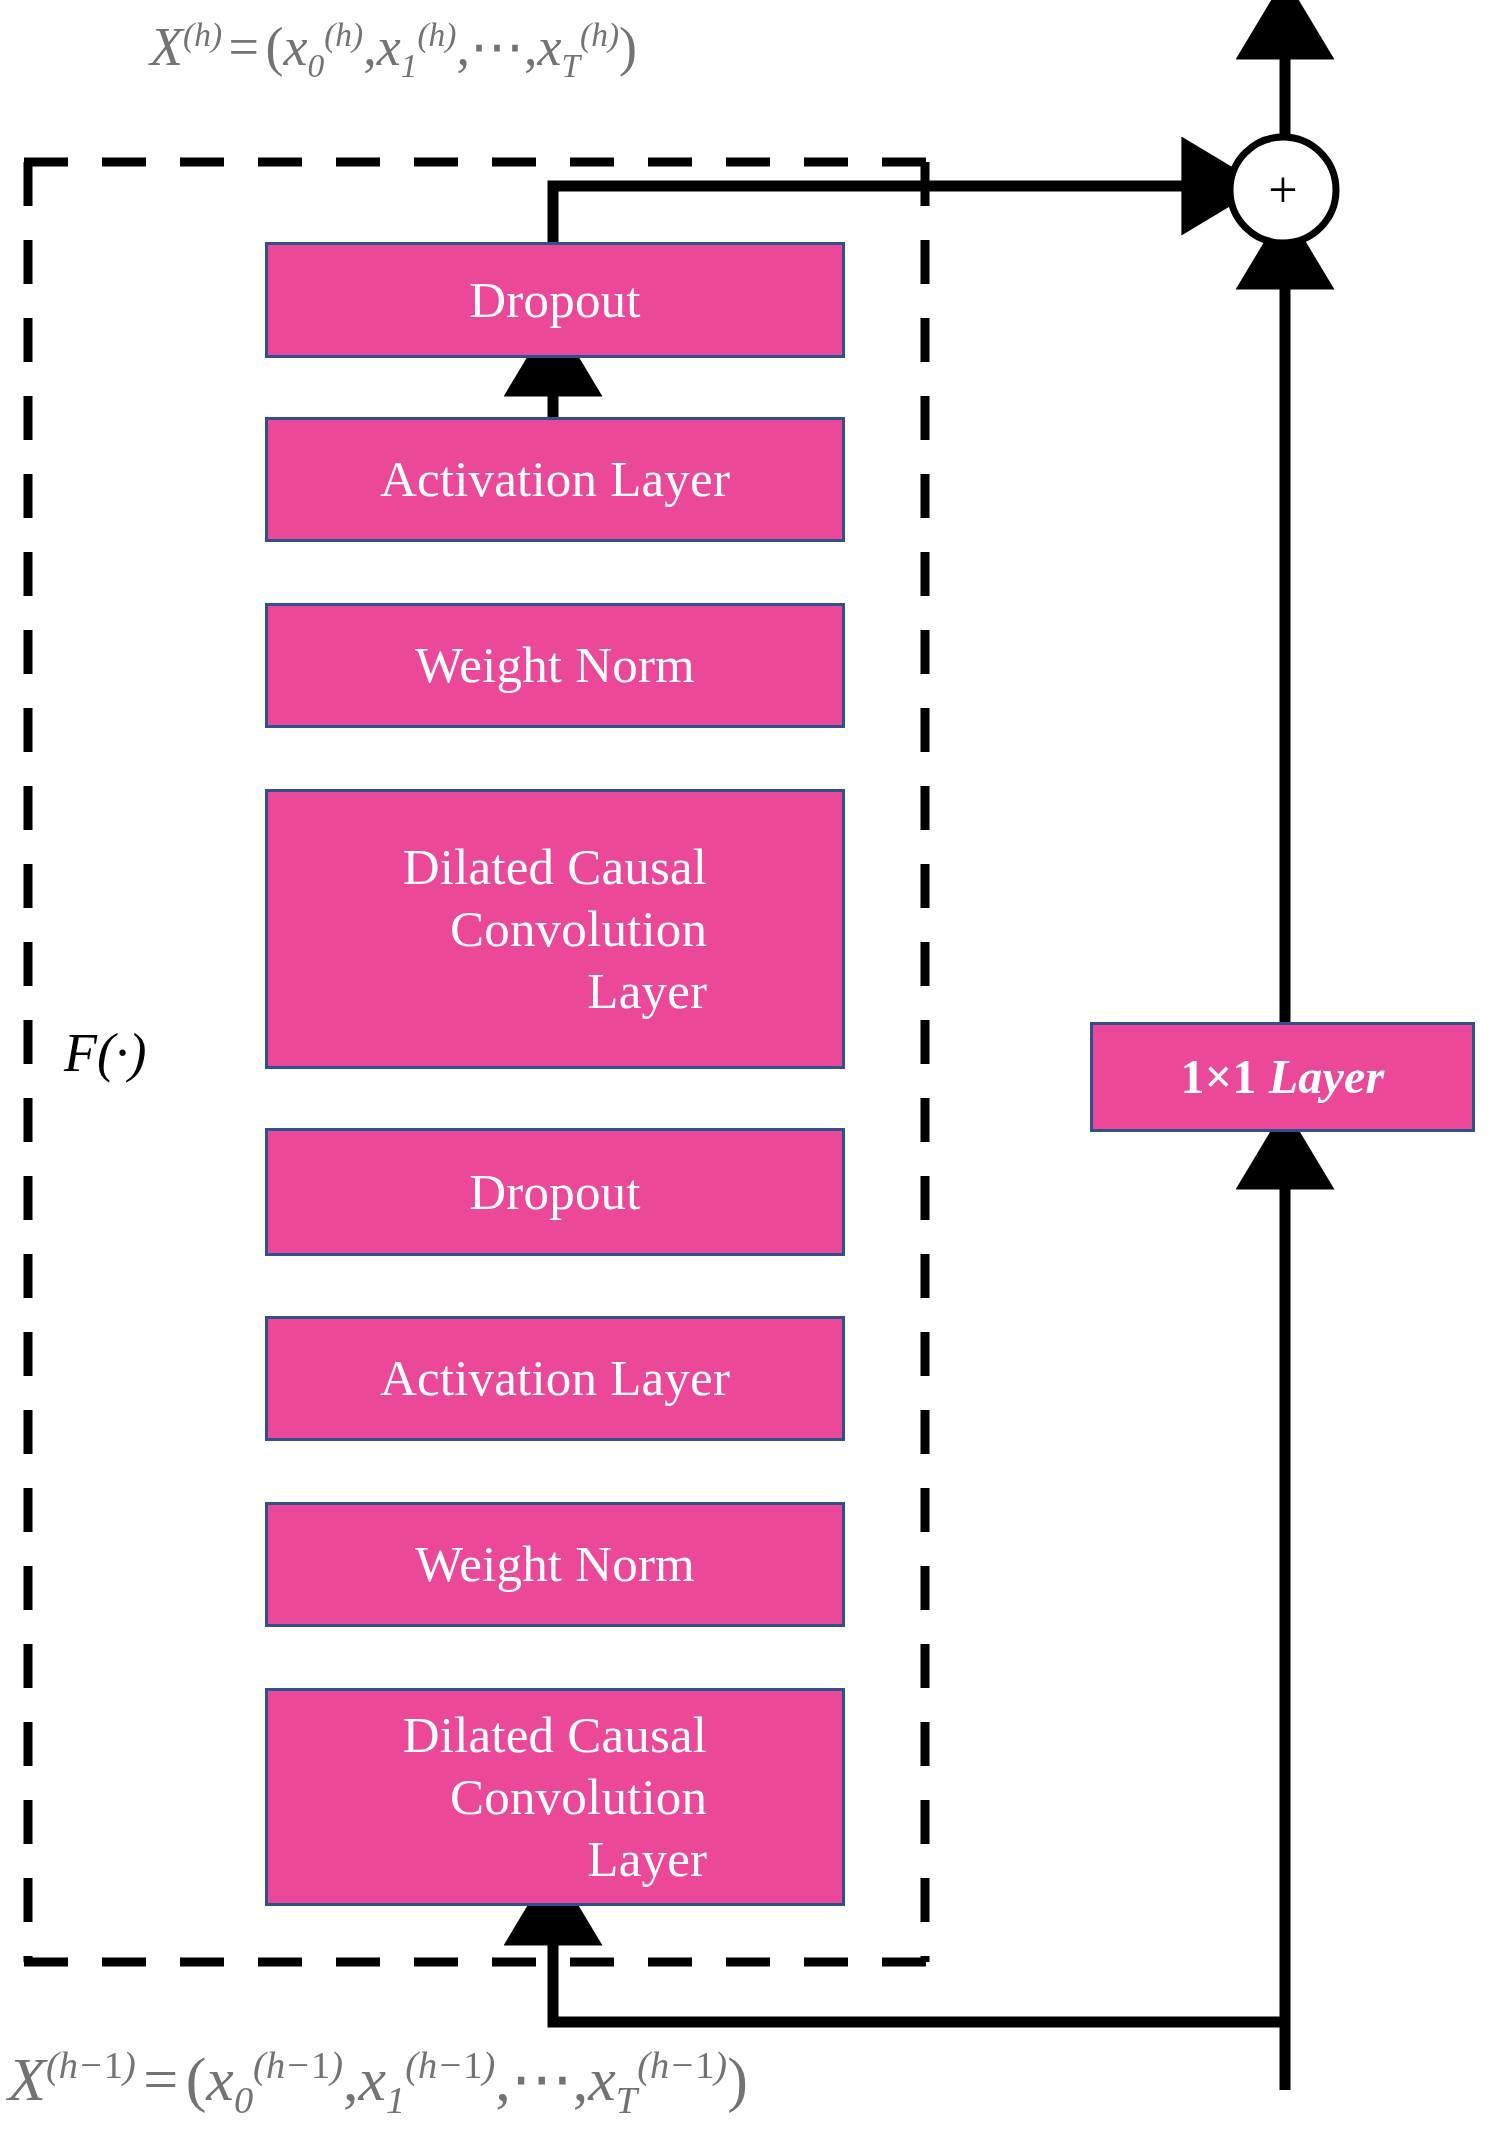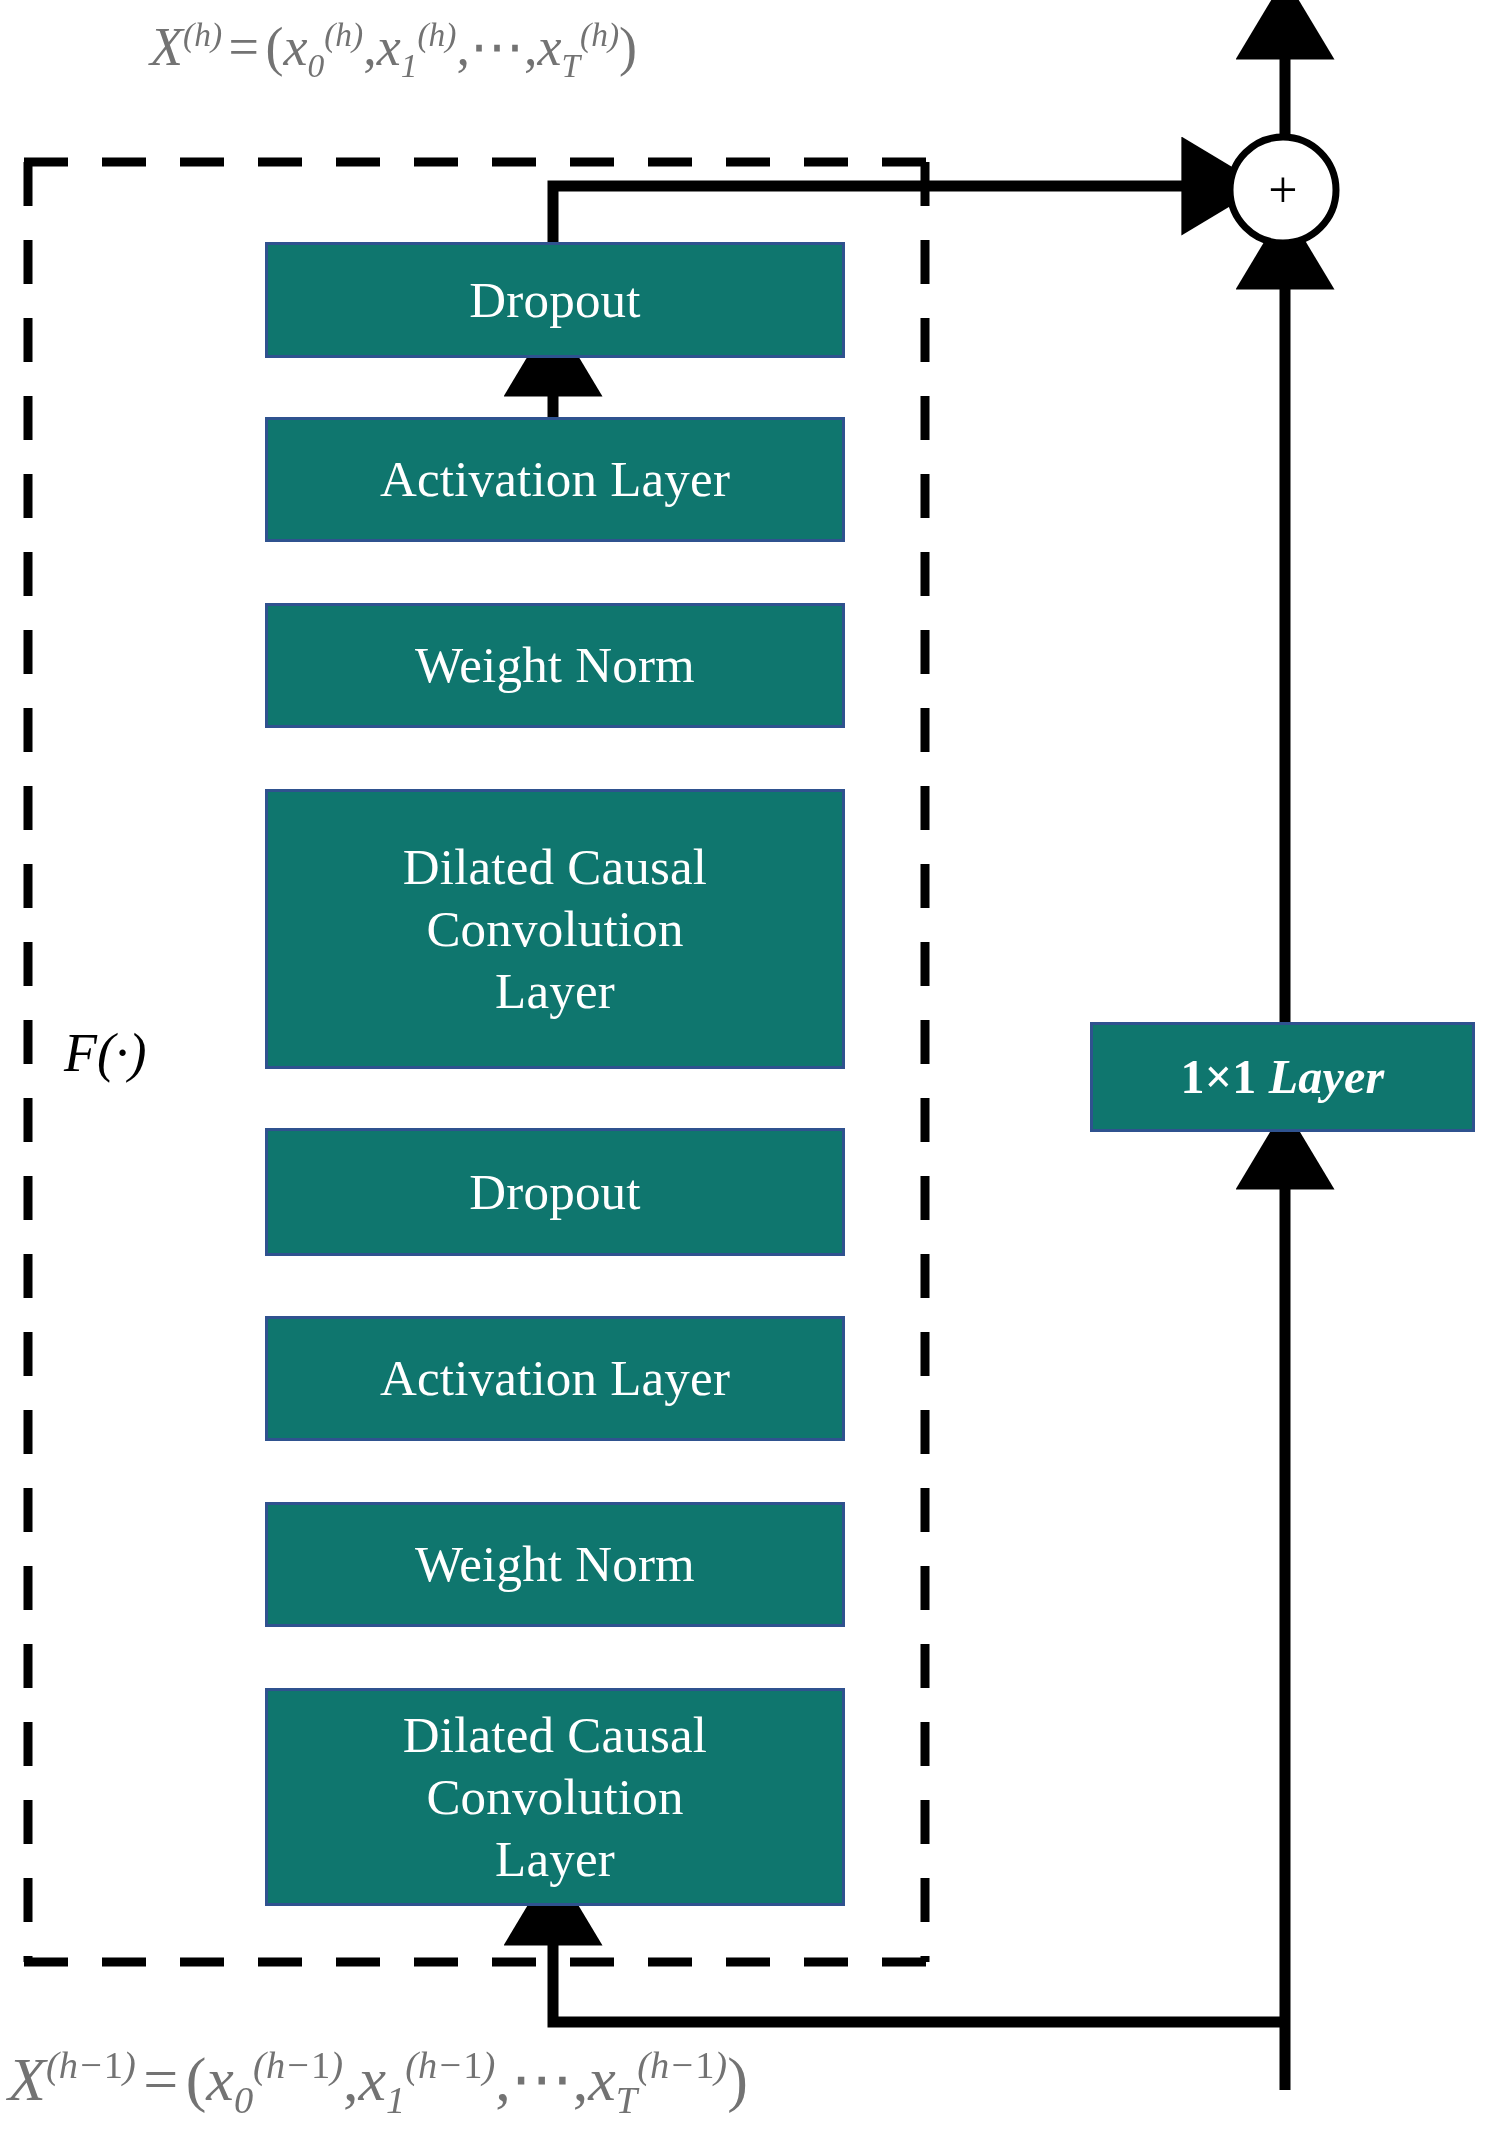--- a/index.html
+++ b/index.html
@@ -65,34 +65,34 @@
     font-style: italic;
     color: #000;
     font-family: "Liberation Serif", "DejaVu Serif", serif;
     white-space: nowrap;
   }
 
   
   .block {
     position: absolute;
     box-sizing: border-box;
-    background: #0f766e;
+    background: #ec4899;
     border: 3px solid #2F528F;
     color: #ffffff;
     display: flex;
     align-items: center;
     justify-content: center;
     text-align: center;
     font-family: "Liberation Serif", "DejaVu Serif", serif;
     font-size: 51px;
     line-height: 1.18;
     letter-spacing: .2px;
     padding: 0 6px;
   }
-  .block.tall { line-height: 1.22; }
+  .block.tall { line-height: 1.22; text-align: right; }
 
   #block-conv11 {
     font-size: 48px;
   }
   #block-conv11 .conv-italic { font-style: italic; font-weight: bold; }
   #block-conv11 .conv-num { font-style: normal; font-weight: bold; text-align: right; }
 
   
   #plus-symbol {
     position: absolute;

